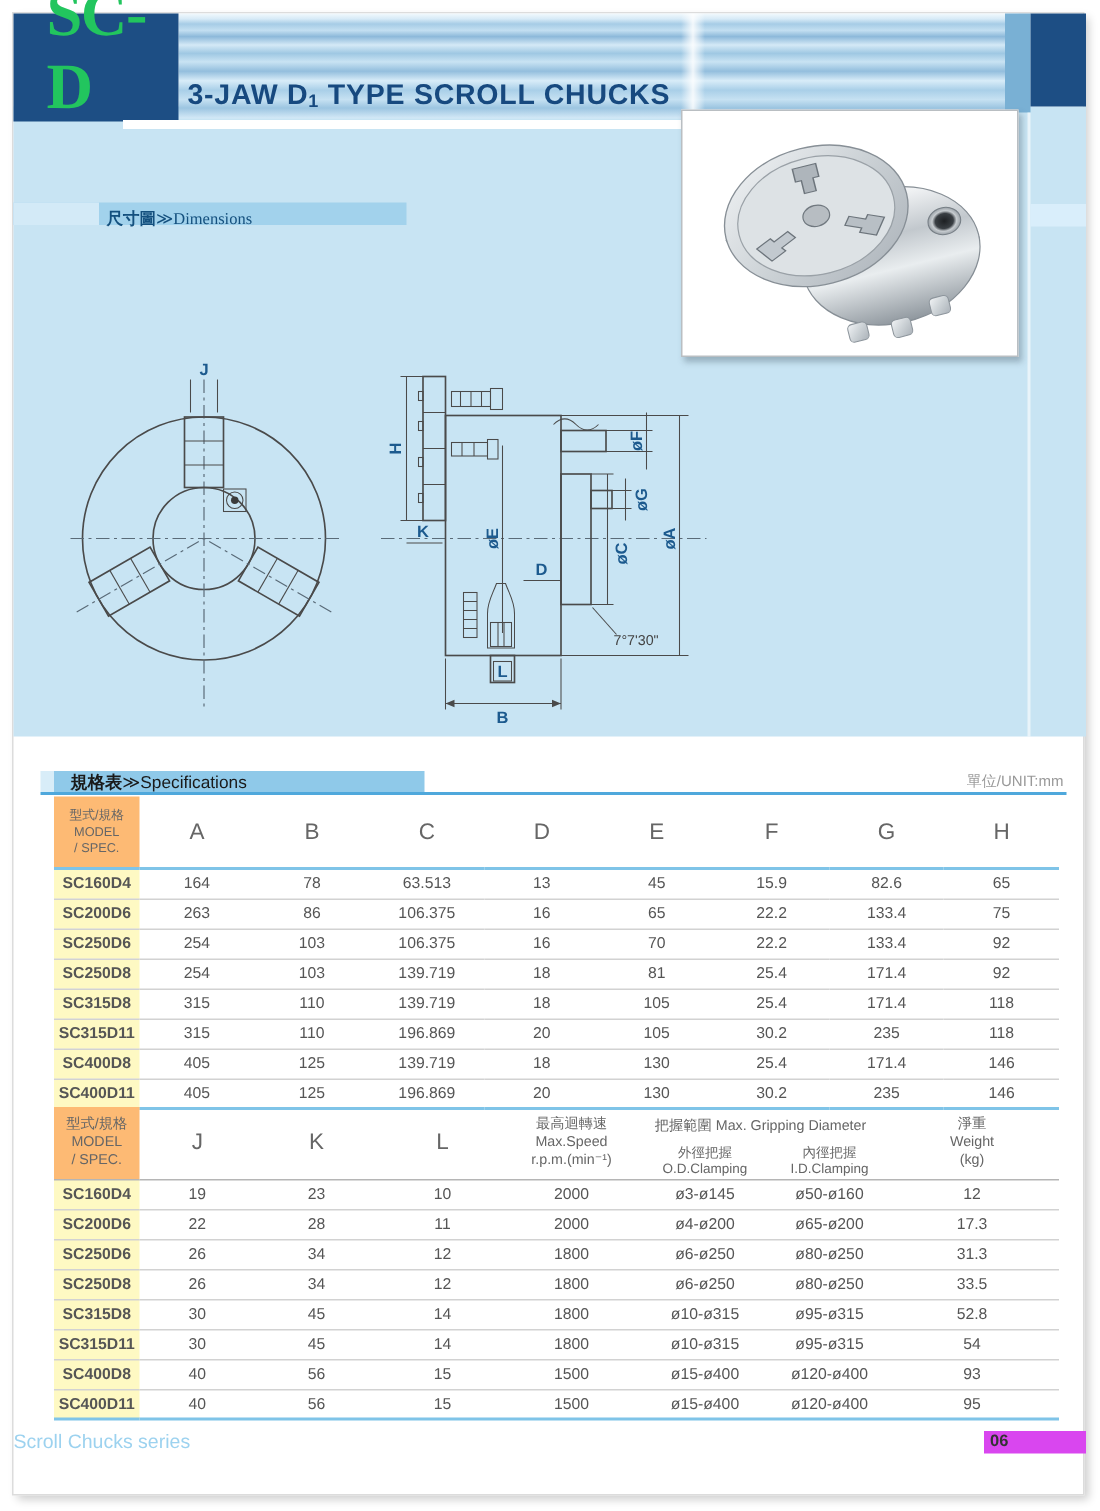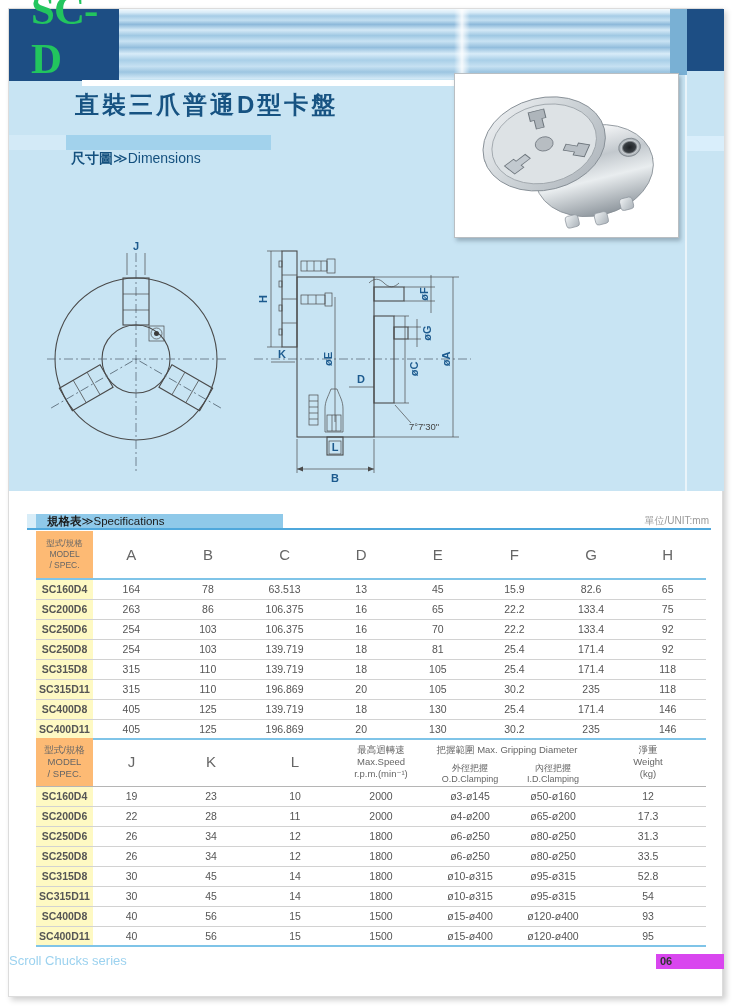--- a/index.html
+++ b/index.html
@@ -23,21 +23,21 @@
   .navy-block { position:absolute; left:0; top:0; width:110px; height:72px; background:#1d4e84; }
   .series-code { position:absolute; left:22px; bottom:-2px; color:#22c55e; font-family:"Liberation Serif","DejaVu Serif",serif;
                  font-weight:bold; font-size:43px; letter-spacing:-1px;margin-top:36px; }
   .white-line { position:absolute; left:73px; top:71px; width:382px; height:6px; background:#ffffff; }
   .header-title { position:absolute; left:116px; top:44px; font-size:19px; font-weight:bold; color:#17497f; letter-spacing:.5px; white-space:nowrap; }
   .header-title .subnum { font-size:12px; vertical-align:-2px; }
   .subtitle-zh { position:absolute; left:66px; top:80px; font-size:24px; font-weight:bold; color:#175382; letter-spacing:3px; white-space:nowrap; }
 
   .dim-bar { position:absolute; left:0; top:126px; width:262px; height:15px; background:#a2d2ec; }
   .dim-bar .seg { position:absolute; left:0; top:0; width:57px; height:15px; background:#d3eaf7; }
-  .dim-bar .txt { position:absolute; left:62px; top:15px; font-size:14px; color:#14507e; white-space:nowrap; }
+  .dim-bar .txt { position:absolute; left:62px; top:3px; font-size:11px; color:#14507e; white-space:nowrap;font-family:Liberation Serif, serif; }
   .dim-bar .zh { font-weight:bold; }
 
   
   .photo-frame { position:absolute; left:445px; top:64px; width:225px; height:165px; background:#ffffff;
                  border:1px solid #b9bec2; box-shadow:2px 3px 4px rgba(60,80,95,.35); padding:3px; }
   .photo-frame svg { display:block; width:100%; height:100%; background:#ffffff; }
 
   
   .drawing-svg { position:absolute; left:30px; top:228px; width:440px; height:250px; }
   .dl { stroke:#4a4a4a; stroke-width:1.1; fill:none; }
@@ -85,21 +85,21 @@
     <div class="band"></div>
     <div class="strip-med"></div>
     <div class="navy-corner"></div>
     <div class="right-divider"></div>
     <div class="right-light-rect"></div>
 
     <div class="navy-block">
       <span class="series-code">SC-D</span>
     </div>
     <div class="white-line"></div>
-    <div class="subtitle-zh">直裝三爪普通D型卡盤</div>
+    <div class="header-title"><span>3-JAW D</span><span class="subnum">1</span><span> TYPE SCROLL CHUCKS</span></div>
 
     <div class="dim-bar">
       <div class="seg"></div>
       <div class="txt"><span class="zh">尺寸圖</span><span>≫</span><span>Dimensions</span></div>
     </div>
 
     <div class="photo-frame">
       <svg viewBox="0 0 217 157">
         <defs>
           <linearGradient id="met1" x1="0" y1="0" x2="0" y2="1">

